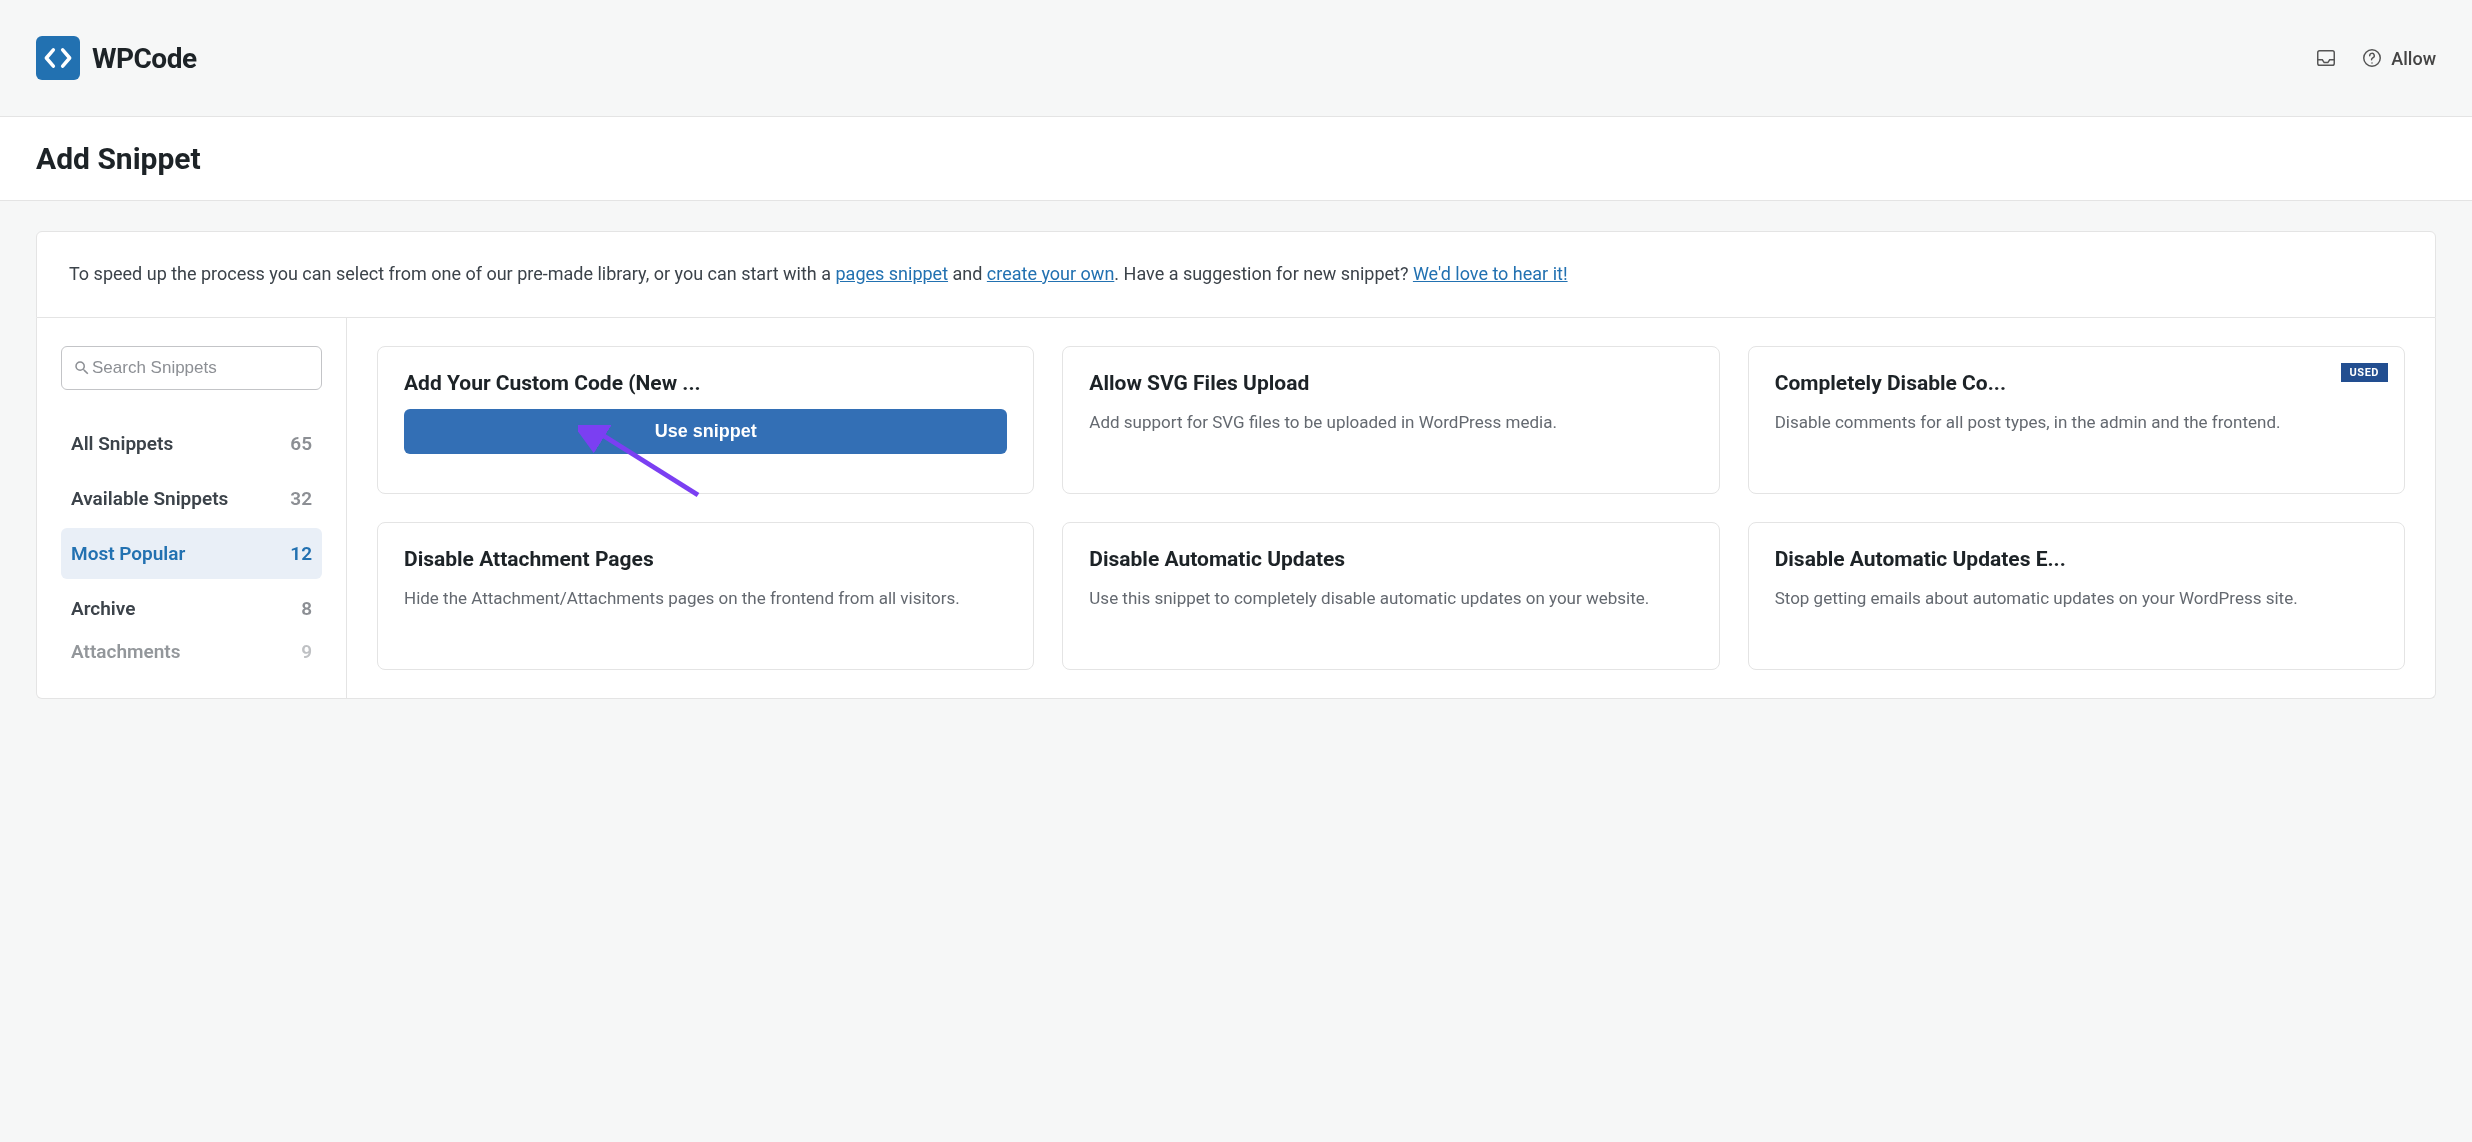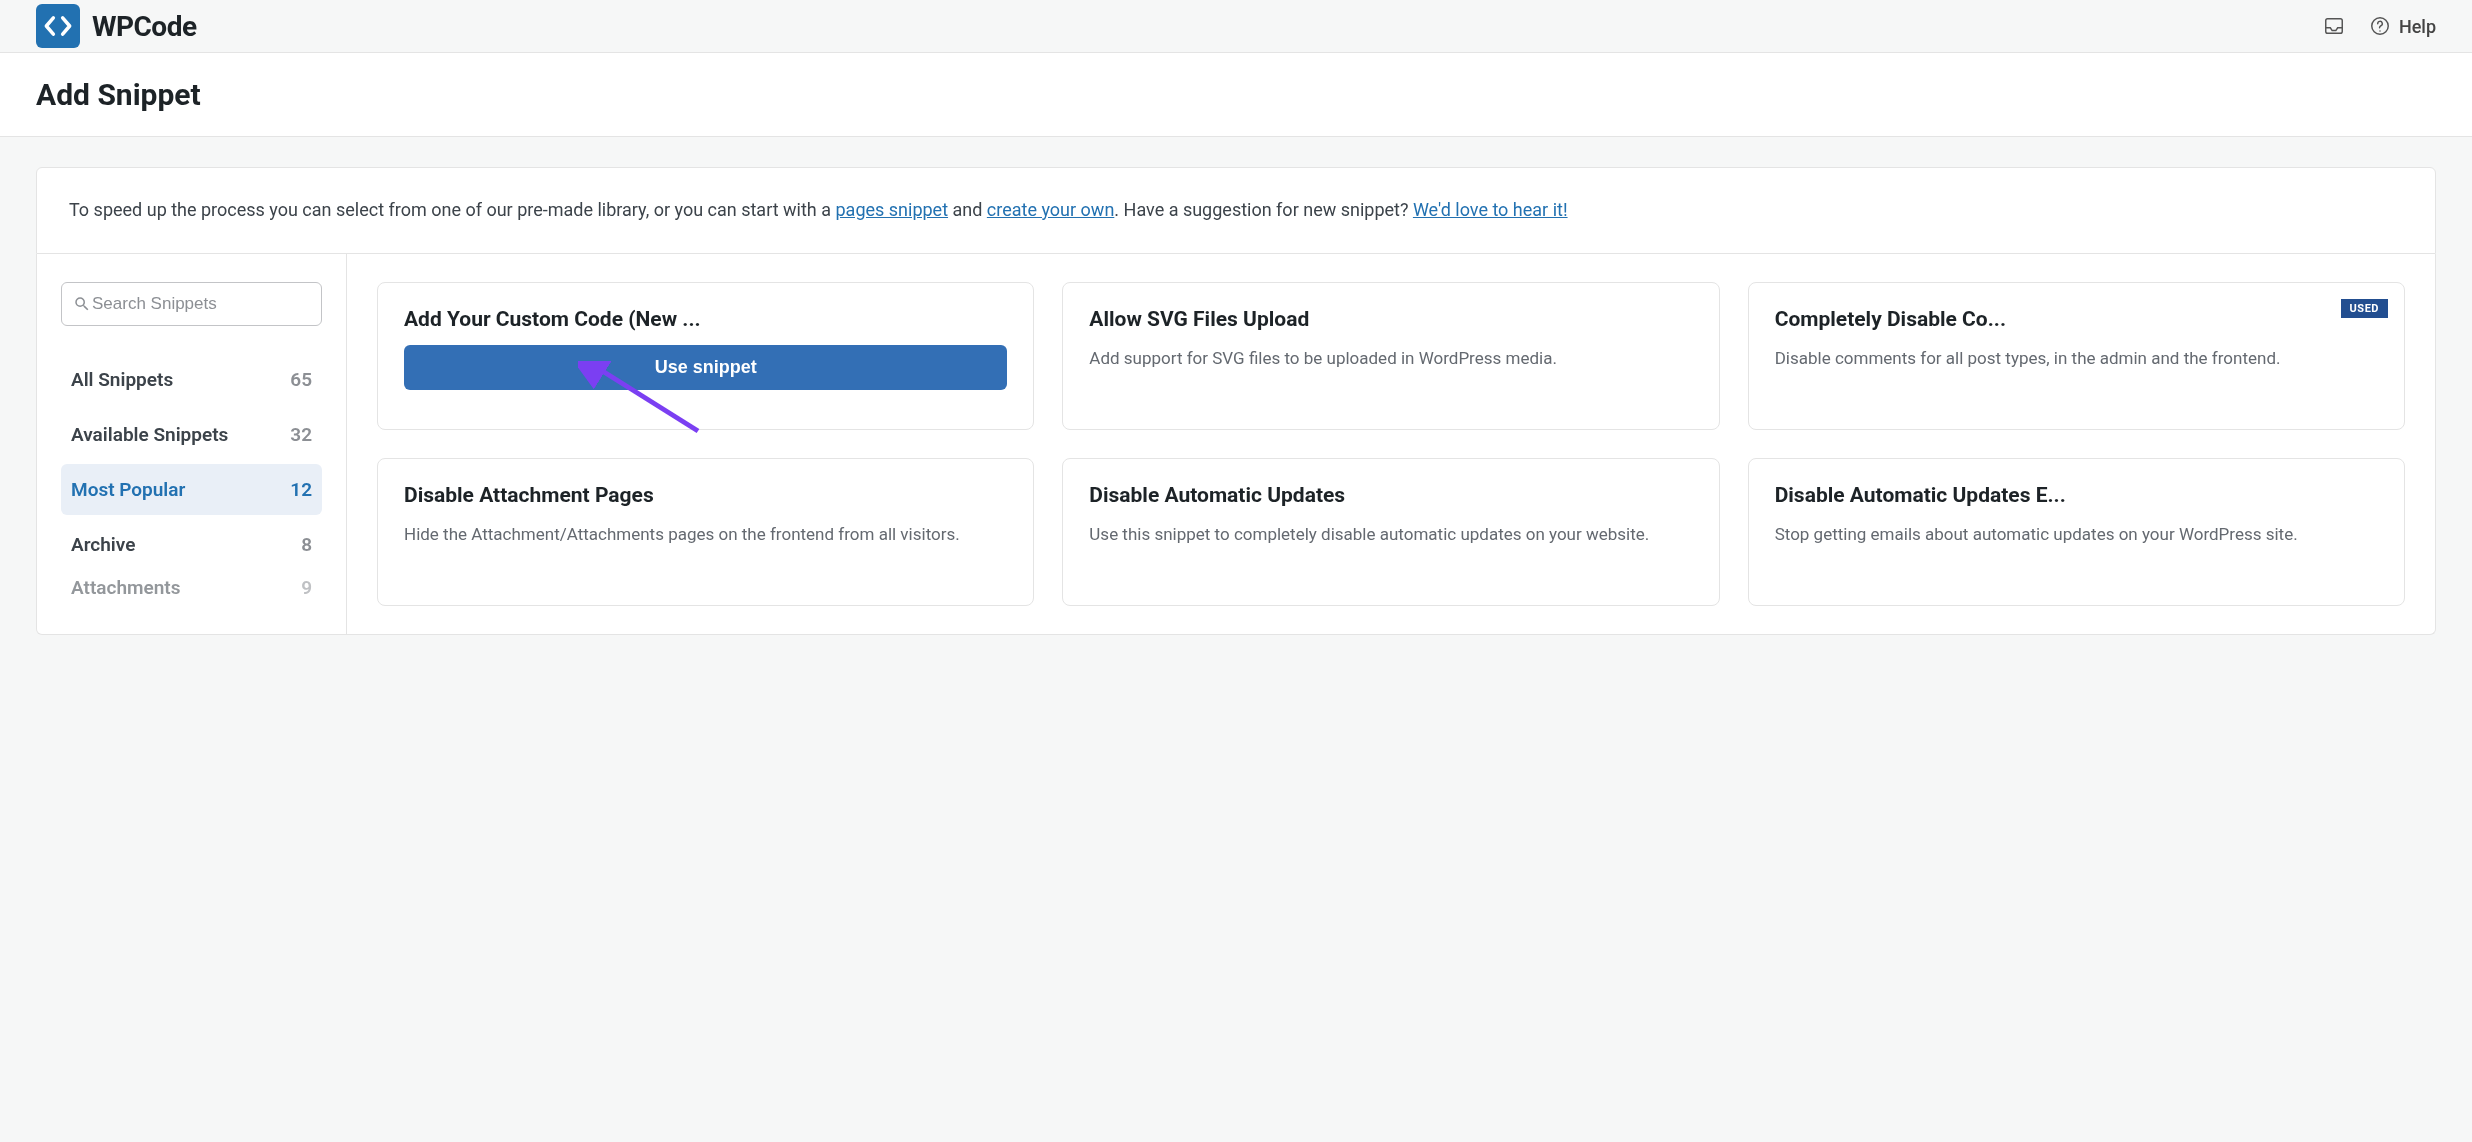--- a/index.html
+++ b/index.html
@@ -6,21 +6,21 @@
     body {
       font-family: -apple-system, BlinkMacSystemFont, "Segoe UI", Roboto, Helvetica, Arial, sans-serif;
       background: #f6f7f7;
       color: #1e1e1e;
     }
     
     .top-header {
       display: flex;
       align-items: center;
       justify-content: space-between;
-      padding: 4px 36px;
+      padding: 36px 36px;
       background: #f6f7f7;
       border-bottom: 1px solid #e4e4e4;
     }
     .brand {
       display: flex;
       align-items: center;
       gap: 12px;
     }
     .brand-icon {
       width: 44px;
@@ -230,21 +230,21 @@
         </svg>
     </span>
     <span class="help-group">
       <span class="icon-outline">
         <svg viewBox="0 0 24 24">
             <circle cx="12" cy="12" r="9"></circle>
             <path d="M9.5 9.5 a2.5 2.5 0 1 1 3.5 2.2 c-1 .5-1.5 1-1.5 2.3" stroke-linecap="round"></path>
             <circle cx="12" cy="17.5" r="0.8" fill="#555" stroke="none"></circle>
           </svg>
       </span>
-      <span>Help</span>
+      <span>Allow</span>
     </span>
   </div>
 </div>
 
 <div class="page-title-bar">
   <h1 class="page-title">Add Snippet</h1>
 </div>
 
 <div class="content-wrap">
 

